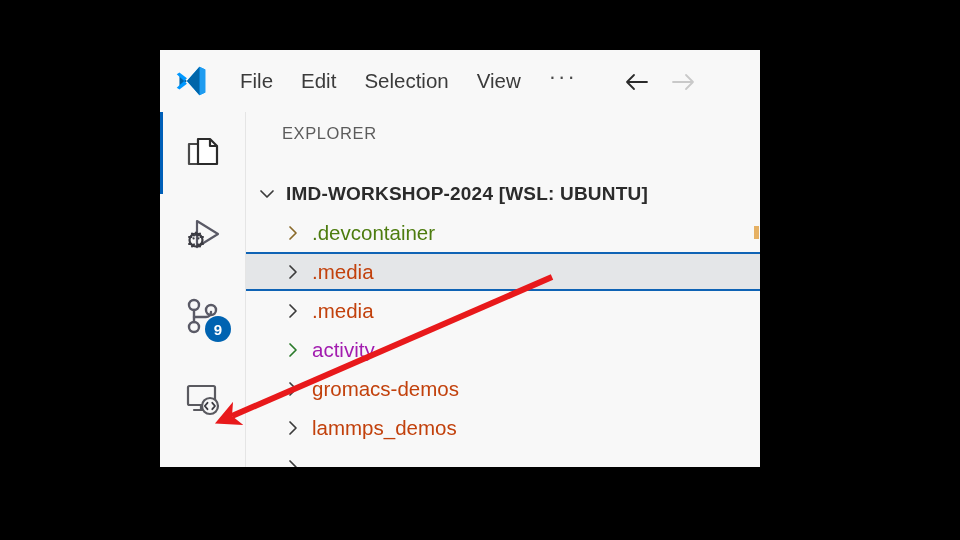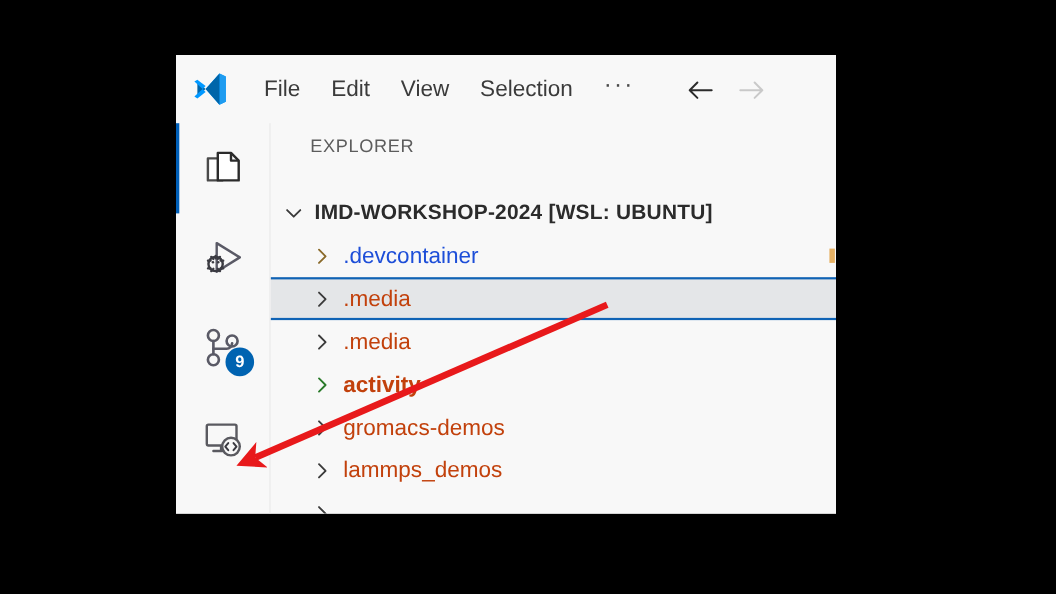--- a/index.html
+++ b/index.html
@@ -207,22 +207,22 @@
     white-space: nowrap;
   }
 
   .tree-label.root-label {
     font-weight: bold;
     font-size: 19px;
     letter-spacing: 0.2px;
     color: #2b2b2b;
   }
 
-  .tree-label.ignored { color: #1d4ed8; }
-  .tree-label.untracked { color: #c2410c; font-weight: bold; }
+  .tree-label.ignored { color: #4d7c0f; }
+  .tree-label.untracked { color: #a21caf; }
 
   
   .decoration-mark {
     position: absolute;
     right: 1px;
     width: 5px;
     height: 13px;
     background: #e3a44a;
     opacity: 0.85;
   }
@@ -252,22 +252,22 @@
         <path d="M8 30 L16 25 L38 42 L30 50 Z" fill="#0098ff"></path>
         <path d="M8 70 L16 75 L38 58 L30 50 Z" fill="#0098ff"></path>
         <path d="M38 50 L75 8 L92 16 L92 84 L75 92 Z" fill="#0098ff"></path>
         <path d="M75 8 L92 16 L92 84 L75 92 Z" fill="#1f9cf0"></path>
         <path d="M38 50 L75 8 L75 92 Z" fill="#0065a9"></path>
       </svg>
 
       <div class="menu-items">
         <div class="menu-item">File</div>
         <div class="menu-item">Edit</div>
+        <div class="menu-item">Selection</div>
         <div class="menu-item">View</div>
-        <div class="menu-item">Selection</div>
         <div class="menu-item ellipsis">···</div>
       </div>
 
       <div class="nav-arrows">
         <svg class="nav-arrow" viewBox="0 0 30 28">
           <path d="M25 14 L5 14 M12 7 L5 14 L12 21" stroke="#2b2b2b" stroke-width="1.8" fill="none" stroke-linecap="round" stroke-linejoin="round"></path>
         </svg>
         <svg class="nav-arrow" viewBox="0 0 30 28">
           <path d="M5 14 L25 14 M18 7 L25 14 L18 21" stroke="#c9c9c9" stroke-width="1.8" fill="none" stroke-linecap="round" stroke-linejoin="round"></path>
         </svg>

